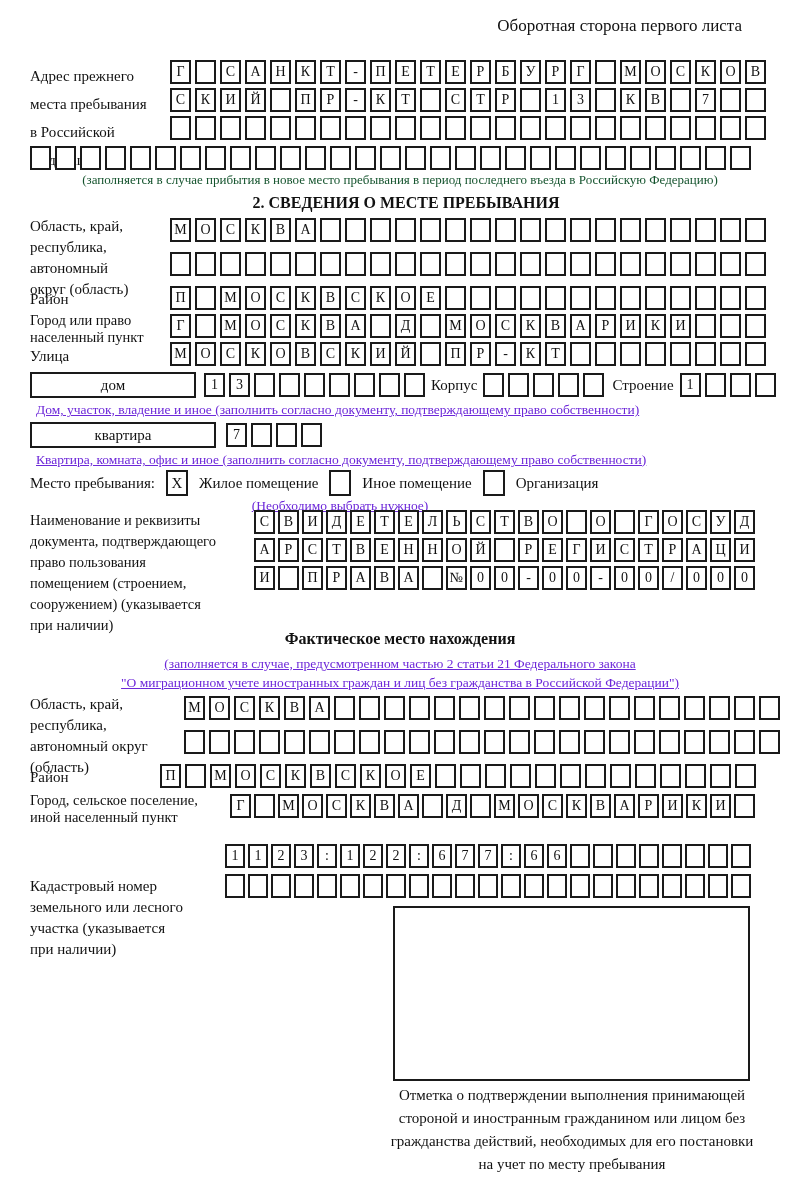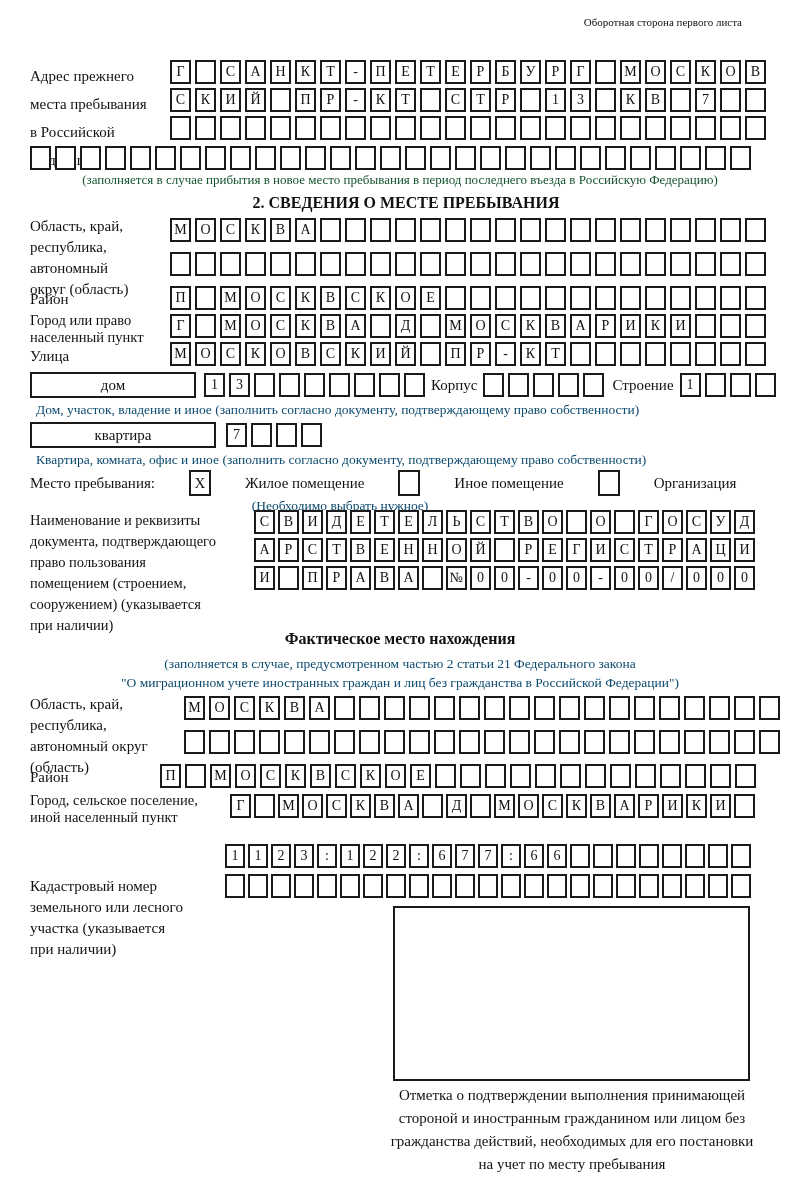--- a/index.html
+++ b/index.html
@@ -16,56 +16,56 @@
   .colstack{display:flex;flex-direction:column;}
   .cell{
     box-sizing:border-box;flex:0 0 auto;width:21px;height:24px;
     border:2px solid #1a1a1a;display:flex;align-items:center;justify-content:center;
     font-size:14px;font-family:"Liberation Serif","DejaVu Serif",serif;background:#fff;
   }
   .tight .cell{width:21px;}
   .kad .cell{width:20px;height:24px;}
   .wide-row .cell{width:21px;}
   .caption{font-size:13px;color:#14532d;}
-  .caption2{font-size:13.5px;color:#0c4a6e;}
+  .caption2{font-size:13.5px;color:#6d28d9;text-decoration:underline;}
   .sec-title{font-weight:bold;font-size:16px;text-align:center;width:100%;}
   .namedbox{
     box-sizing:border-box;border:2px solid #1a1a1a;height:26px;background:#fff;
     display:flex;align-items:center;justify-content:center;font-size:15px;
   }
   .hrow{display:flex;align-items:center;}
   .checkbox{
     box-sizing:border-box;width:22px;height:26px;border:2px solid #1a1a1a;background:#fff;
     display:flex;align-items:center;justify-content:center;font-size:15px;
   }
   .stamp{
     box-sizing:border-box;border:2px solid #1a1a1a;background:#fff;
     width:357px;height:175px;
   }
   
-  #hdr{top:16px;left:0;width:742px;text-align:right;font-size:11px;}
+  #hdr{top:16px;left:0;width:742px;text-align:right;font-size:17px;}
   #b1-label{top:62px;left:30px;width:140px;line-height:28px;font-size:15px;}
   #b1-rows{top:60px;left:170px;}
   #b1-rows{display:flex;flex-direction:column;gap:4px;}
   #b1-full{top:146px;left:30px;}
   #b1-cap{top:172px;left:30px;width:740px;text-align:center;}
   #s2-title{top:194px;left:0;padding-left:6px;}
   #r1-label{top:216px;left:30px;width:140px;}
   #r1-rows{top:218px;left:170px;gap:10px;}
   #d1-label{top:289px;left:30px;}
   #d1-row{top:286px;left:170px;}
   #c1-label{top:312px;left:30px;width:175px;line-height:17px;font-size:14.5px;}
   #c1-row{top:314px;left:170px;}
   #st-label{top:346px;left:30px;}
   #st-row{top:342px;left:170px;}
   #house-row{top:372px;left:30px;}
   #house-cap{top:402px;left:36px;}
   #apt-row{top:422px;left:30px;}
   #apt-cap{top:452px;left:36px;}
-  #stay-row{top:470px;left:30px;gap:34px;}
+  #stay-row{top:470px;left:30px;gap:11px;}
   #stay-note{top:498px;left:180px;width:320px;text-align:center;}
   #doc-label{top:510px;left:30px;width:225px;font-size:14.5px;line-height:21px;}
   #doc-rows{top:510px;left:254px;gap:4px;}
   #fact-title{top:630px;left:0;}
   #fact-cap{top:654px;left:30px;width:740px;text-align:center;line-height:19px;}
   #r2-label{top:694px;left:30px;width:150px;}
   #r2-rows{top:696px;left:184px;gap:10px;}
   #d2-label{top:767px;left:30px;}
   #d2-row{top:764px;left:160px;}
   #c2-label{top:792px;left:30px;width:200px;line-height:17px;font-size:14.5px;}

